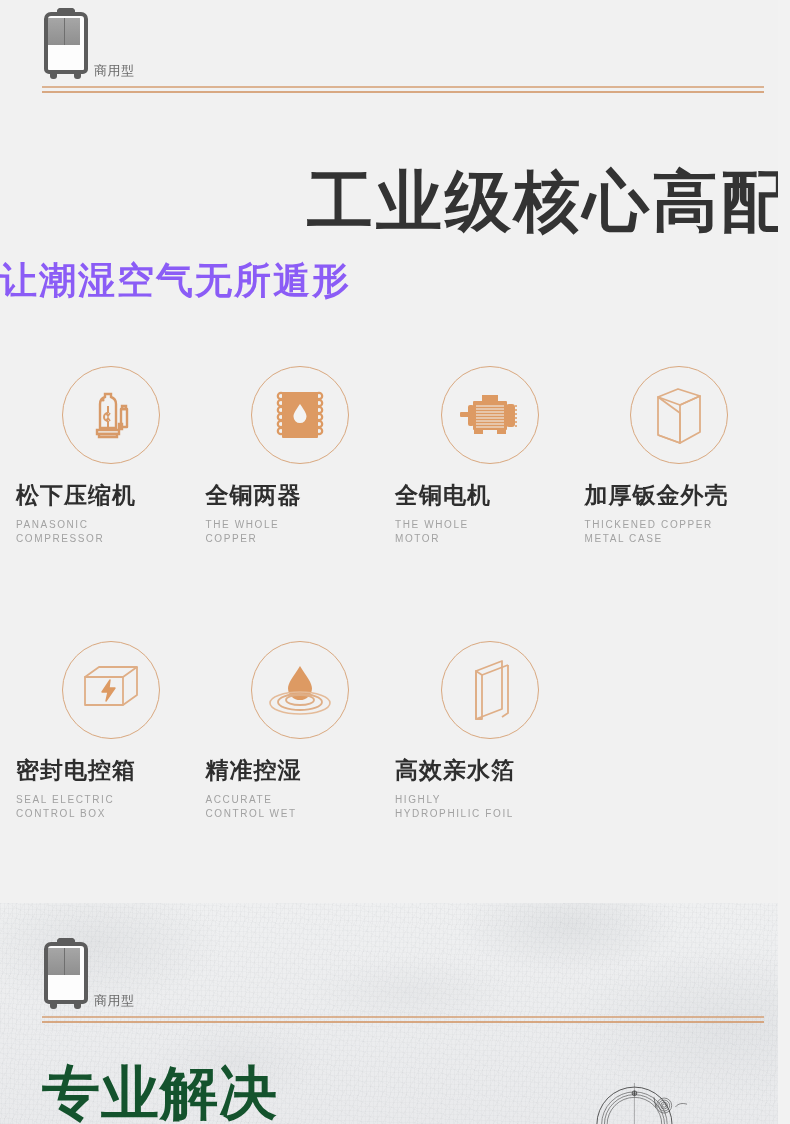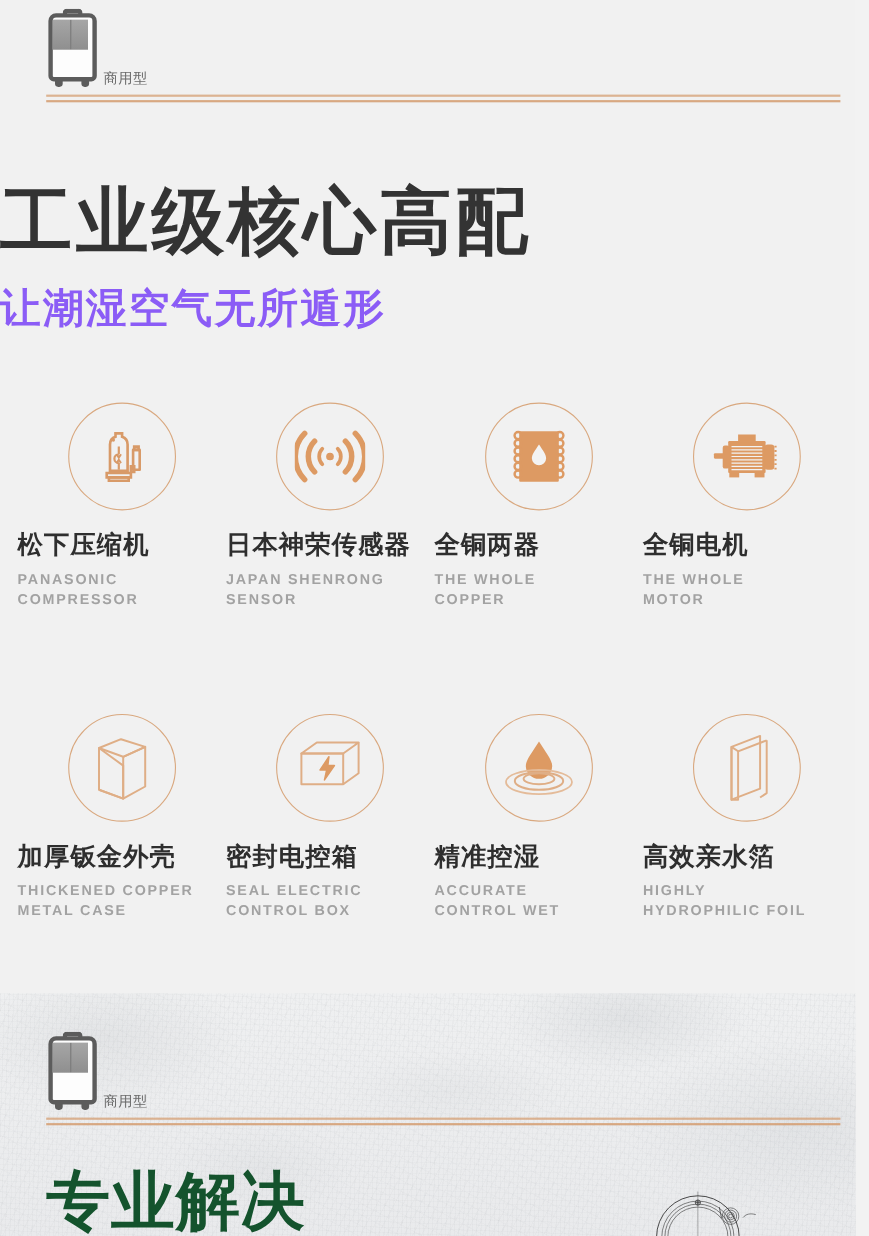--- a/index.html
+++ b/index.html
@@ -118,21 +118,21 @@
     background: #d49b6e;
   }
   .rule span.a { opacity: .72; }
   .rule span.b { margin-top: 3px; opacity: .85; }
 
   
   .headline {
     position: absolute;
     left: 0; top: 168px;
     width: 790px;
-    text-align: left;
+    text-align: right;
     font-size: 66px;
     font-weight: bold;
     color: #333333;
     letter-spacing: 3px;
     line-height: 1;
   }
   .subheadline {
     position: absolute;
     left: 0; top: 262px;
     width: 790px;
@@ -170,25 +170,25 @@
   .feature .cn {
     margin-top: 20px;
     font-size: 23px;
     font-weight: bold;
     color: #2e2e2e;
     letter-spacing: 1px;
     line-height: 1;
   }
   .feature .en {
     margin-top: 11px;
-    font-size: 13px;
+    font-size: 10px;
     color: #a2a2a2;
     letter-spacing: 1.6px;
     line-height: 1.35;
-    font-weight: bold;
+    font-weight: normal;
   }
 
   
   .bottom-heading {
     position: absolute;
     left: 42px; top: 1064px;
     font-size: 58px;
     font-weight: bold;
     color: #14532d;
     letter-spacing: 1px;
@@ -252,38 +252,20 @@
           <circle cx="23" cy="16" r="1.6" fill="#d89a68" stroke="none"></circle>
         </svg>
       </div>
       <div class="cn">松下压缩机</div>
       <div class="en">
         <span>PANASONIC</span><br>
         <span>COMPRESSOR</span>
       </div>
     </div>
 
-    <div class="feature">
-      <div class="circle">
-        <svg width="64" height="52" viewBox="0 0 64 52" fill="none" stroke="#dd9a63" stroke-linecap="round">
-          <circle cx="32" cy="26" r="3.5" fill="#dd9a63" stroke="none"></circle>
-          <path d="M25 19a10 10 0 0 0 0 14" stroke-width="3.4"></path>
-          <path d="M39 19a10 10 0 0 1 0 14" stroke-width="3.4"></path>
-          <path d="M18 12a20 20 0 0 0 0 28" stroke-width="5"></path>
-          <path d="M46 12a20 20 0 0 1 0 28" stroke-width="5"></path>
-          <path d="M9 5a30 30 0 0 0 0 42" stroke-width="5"></path>
-          <path d="M55 5a30 30 0 0 1 0 42" stroke-width="5"></path>
-        </svg>
-      </div>
-      <div class="cn">日本神荣传感器</div>
-      <div class="en">
-        <span>JAPAN SHENRONG</span><br>
-        <span>SENSOR</span>
-      </div>
-    </div>
 
     <div class="feature">
       <div class="circle">
         <svg width="62" height="56" viewBox="0 0 62 56" fill="#dd9a63">
           <rect x="13" y="5" width="36" height="46" rx="1"></rect>
           <g fill="none" stroke="#dd9a63" stroke-width="2.2">
             <circle cx="12" cy="9" r="3.2"></circle>
               <circle cx="12" cy="16" r="3.2"></circle>
             <circle cx="12" cy="23" r="3.2"></circle>
               <circle cx="12" cy="30" r="3.2"></circle>

